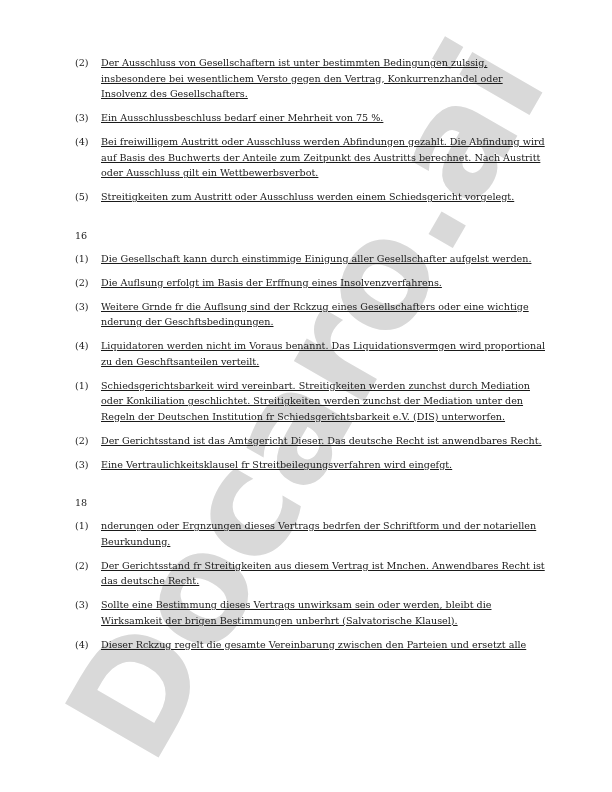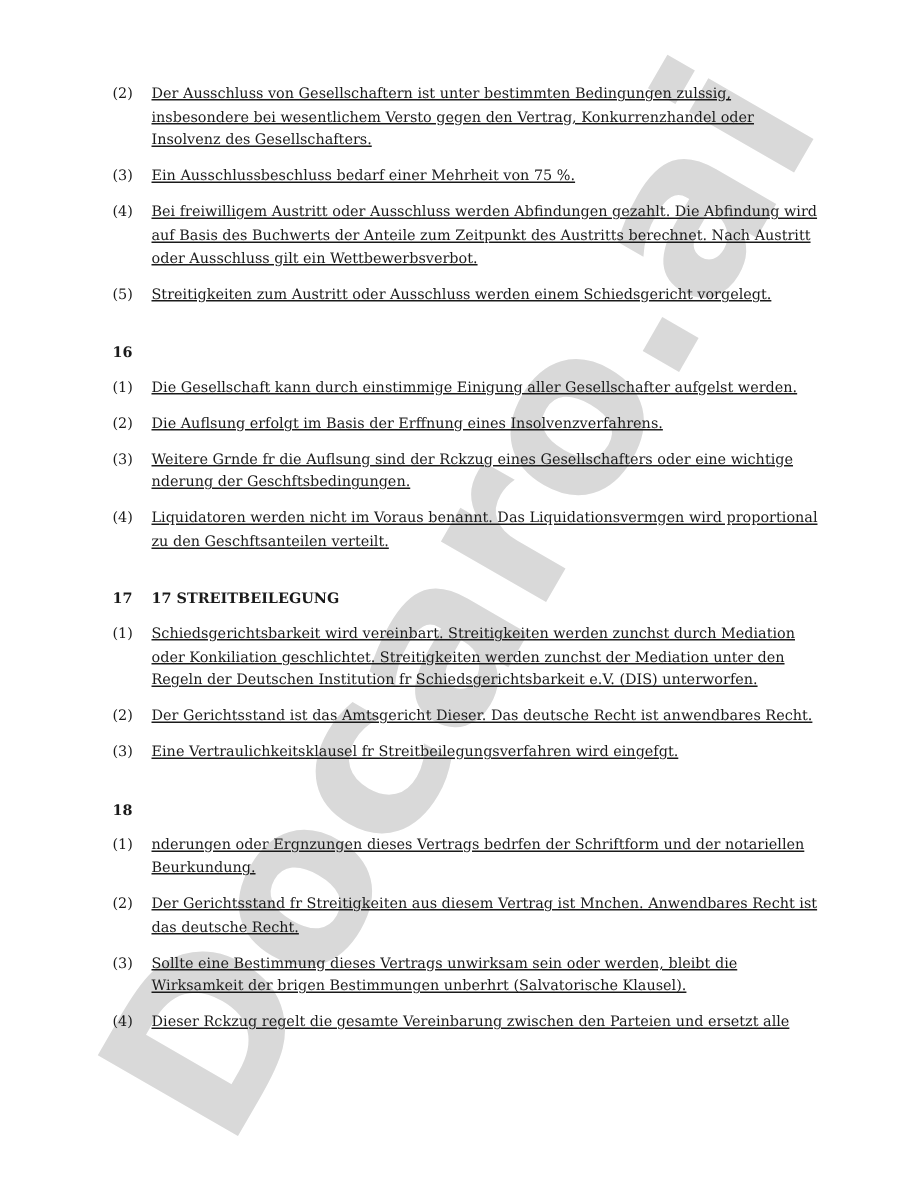--- a/index.html
+++ b/index.html
@@ -7,21 +7,21 @@
          font-family: "DejaVu Serif", "Liberation Serif", serif; color: #1a1a1a; }
   .page { position: absolute; left: 0; top: 0; width: 612px; height: 792px; }
   .watermark { position: absolute; left: 306px; top: 400px; transform: translate(-50%, -50%) rotate(-60deg);
                font-family: "DejaVu Sans", "Liberation Sans", sans-serif; font-weight: bold;
                font-size: 148px; color: #d9d9d9; white-space: nowrap; letter-spacing: 0px;
                z-index: 0; pointer-events: none; line-height: 1; }
   .content { position: absolute; left: 75px; top: 55px; width: 470px; z-index: 1; }
   .para { display: flex; font-size: 9.6px; line-height: 15.5px; margin-bottom: 8.5px; }
   .num { width: 26px; flex: 0 0 26px; }
   .txt { flex: 1; text-decoration: underline; }
-  .heading { display: flex; font-size: 9.6px; font-weight: bold; line-height: 15px; margin-top: 23px; margin-bottom: 8px; }
+  .heading { display: flex; font-size: 9.6px; font-weight: normal; line-height: 15px; margin-top: 23px; margin-bottom: 8px; }
   .heading .hnum { width: 26px; flex: 0 0 26px; }
 </style>
 </head>
 <body>
 
 <div class="page">
   <div class="watermark">Docaro.ai</div>
 
   <div class="content">
 
@@ -60,24 +60,20 @@
         <span class="num">(3)</span>
         <span class="txt">Weitere Grnde fr die Auflsung sind der Rckzug eines Gesellschafters oder eine wichtige nderung der Geschftsbedingungen.</span>
       </div>
       <div class="para">
         <span class="num">(4)</span>
         <span class="txt">Liquidatoren werden nicht im Voraus benannt. Das Liquidationsvermgen wird proportional zu den Geschftsanteilen verteilt.</span>
       </div>
     </div>
 
     <div>
-      <div class="heading">
-        <span class="hnum">17</span>
-        <span>17 STREITBEILEGUNG</span>
-      </div>
       <div class="para">
         <span class="num">(1)</span>
         <span class="txt">Schiedsgerichtsbarkeit wird vereinbart. Streitigkeiten werden zunchst durch Mediation oder Konkiliation geschlichtet. Streitigkeiten werden zunchst der Mediation unter den Regeln der Deutschen Institution fr Schiedsgerichtsbarkeit e.V. (DIS) unterworfen.</span>
       </div>
       <div class="para">
         <span class="num">(2)</span>
         <span class="txt">Der Gerichtsstand ist das Amtsgericht Dieser. Das deutsche Recht ist anwendbares Recht.</span>
       </div>
       <div class="para">
         <span class="num">(3)</span>

